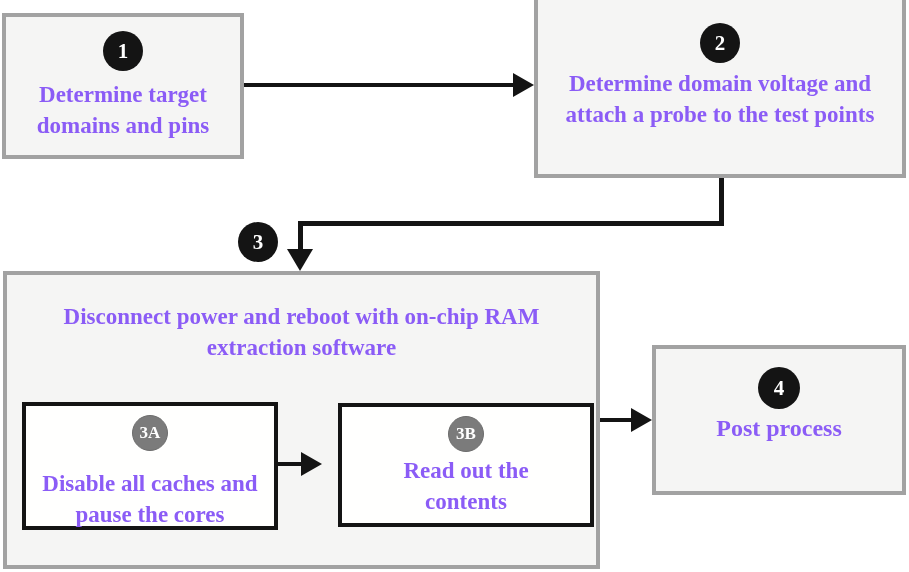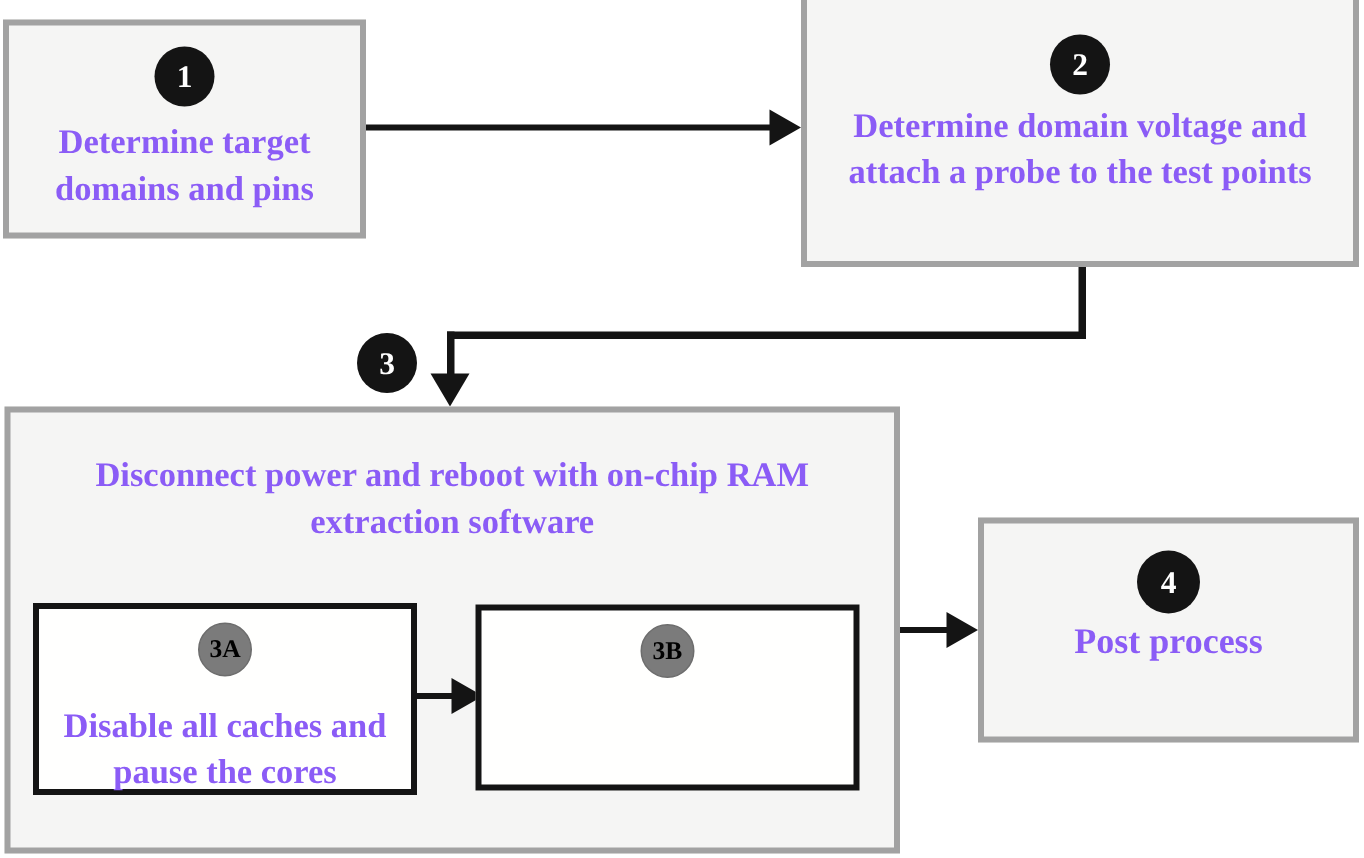--- a/index.html
+++ b/index.html
@@ -45,21 +45,21 @@
     width: 40px; height: 40px;
     background: #141414;
     font-size: 21px;
   }
   .badge.gray {
     width: 36px; height: 36px;
     background: #7b7b7b;
     border: 1px solid #6d6d6d;
     box-sizing: border-box;
     font-size: 17px;
-    color: #000000;
+    color: #ffffff;
   }
   .box-label {
     font-size: 23px;
     line-height: 1.35;
     color: #8b5cf6;
   }
   .line {
     position: absolute;
     background: #141414;
   }
@@ -113,24 +113,25 @@
   <div class="inner-box" style="left:22px; top:402px; width:256px; height:128px; padding-top:9px;">
     <div class="badge gray">
       <span>3A</span>
     </div>
     <div class="box-label" style="margin-top:17px; width:238px;">Disable all caches and pause the cores</div>
   </div>
 
   <div class="line" style="left:278px; top:462px; width:26px; height:4px;"></div>
   <div class="arrowhead right" style="left:301px; top:452px;"></div>
 
-  <div class="inner-box" style="left:317px; top:403px; width:256px; height:124px; padding-top:9px;">
+  <div class="inner-box" style="left:338px; top:403px; width:256px; height:124px; padding-top:9px;">
     <div class="badge gray">
       <span>3B</span>
     </div>
+    <div class="box-label" style="margin-top:3px; width:200px;">Read out the contents</div>
   </div>
 
   <div class="line" style="left:600px; top:418px; width:32px; height:4px;"></div>
   <div class="arrowhead right" style="left:631px; top:408px;"></div>
 
   <div class="outer-box" style="left:652px; top:345px; width:254px; height:150px; padding-top:18px;">
     <div class="badge black" style="width:42px; height:42px;">
       <span>4</span>
     </div>
     <div class="box-label" style="margin-top:3px; font-size:24px;">Post process</div>

